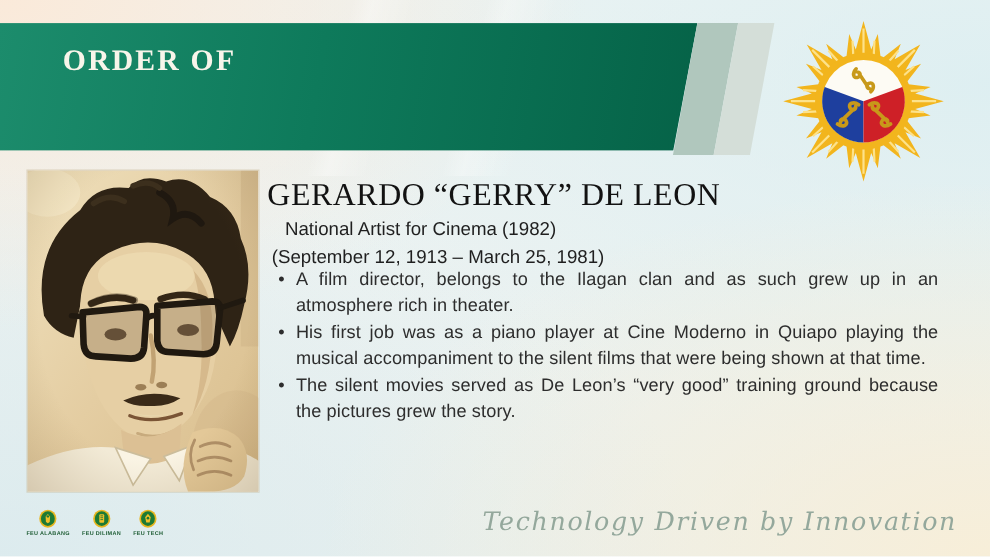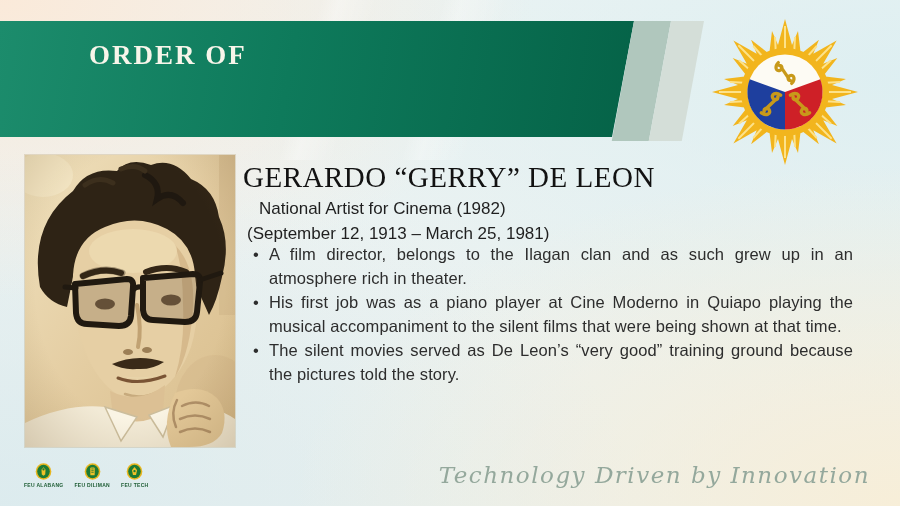--- a/index.html
+++ b/index.html
@@ -24,21 +24,21 @@
     position:absolute;left:0;top:21px;width:642px;height:116px;
     background:linear-gradient(100deg,#1c8c6c 0%,#0e7a5b 45%,#056247 100%);
     clip-path:polygon(0 0,634px 0,612px 116px,0 116px);
   }
   .stripe{position:absolute;top:21px;height:120px;transform:skewX(-10.5deg);transform-origin:0 0;}
   .stripe1{left:634px;width:37px;background:#b0c7bd;}
   .stripe2{left:671px;width:33px;background:#d4ded8;}
   .banner-kicker{
     position:absolute;left:57px;top:40px;
     font-family:"Liberation Serif",serif;font-size:27px;letter-spacing:2px;
-    color:#f8f5ea;font-weight:600;margin-left:32px;
+    color:#f8f5ea;font-weight:600;
   }
   .banner-title{
     position:absolute;left:54px;top:71px;
     font-family:"Liberation Serif",serif;font-size:46px;font-weight:700;letter-spacing:4px;
     color:#f4c42c;text-shadow:0 1px 0 rgba(120,80,0,.25);
   }
   
   .emblem{position:absolute;left:704px;top:11px;width:162px;height:162px;}
   
   .portrait{
@@ -162,21 +162,21 @@
     <rect width="210" height="292" fill="url(#vig)"></rect>
   </svg>
 
   <div class="name">GERARDO “GERRY” DE LEON</div>
   <div class="award">National Artist for Cinema (1982)</div>
   <div class="dates">(September 12, 1913 – March 25, 1981)</div>
 
   <ul class="bullets">
     <li>A film director, belongs to the Ilagan clan and as such grew up in an atmosphere rich in theater.</li>
     <li>His first job was as a piano player at Cine Moderno in Quiapo playing the musical accompaniment to the silent films that were being shown at that time.</li>
-    <li>The silent movies served as De Leon’s “very good” training ground because the pictures told the story.</li>
+    <li>The silent movies served as De Leon’s “very good” training ground because the pictures grew the story.</li>
   </ul>
 
   <div class="logos">
     <div class="logo-item">
       <svg viewBox="0 0 20 20">
         <ellipse cx="10" cy="10" rx="9.2" ry="9.6" fill="#e8b61f"></ellipse>
         <ellipse cx="10" cy="10" rx="7.4" ry="7.9" fill="#1d7a34"></ellipse>
         <path d="M10,5 L12.4,8 L12,13.6 L10,15 L8,13.6 L7.6,8 Z" fill="#f0c028"></path>
         <circle cx="10" cy="7.6" r="1.3" fill="#1d7a34"></circle>
       </svg>

